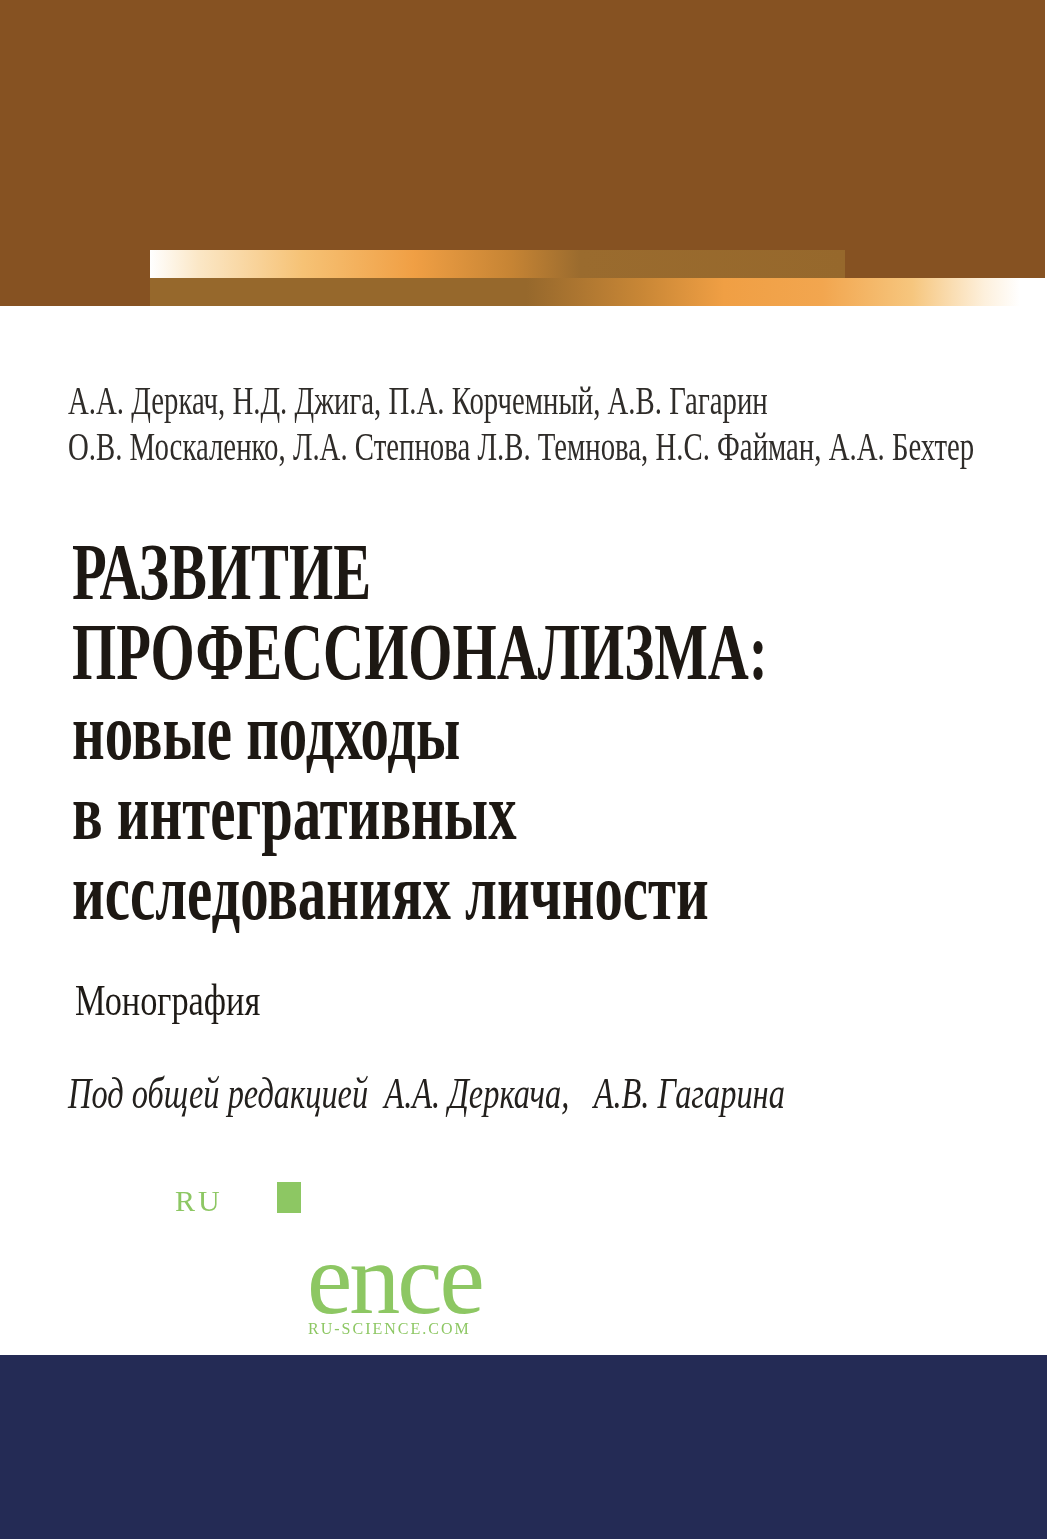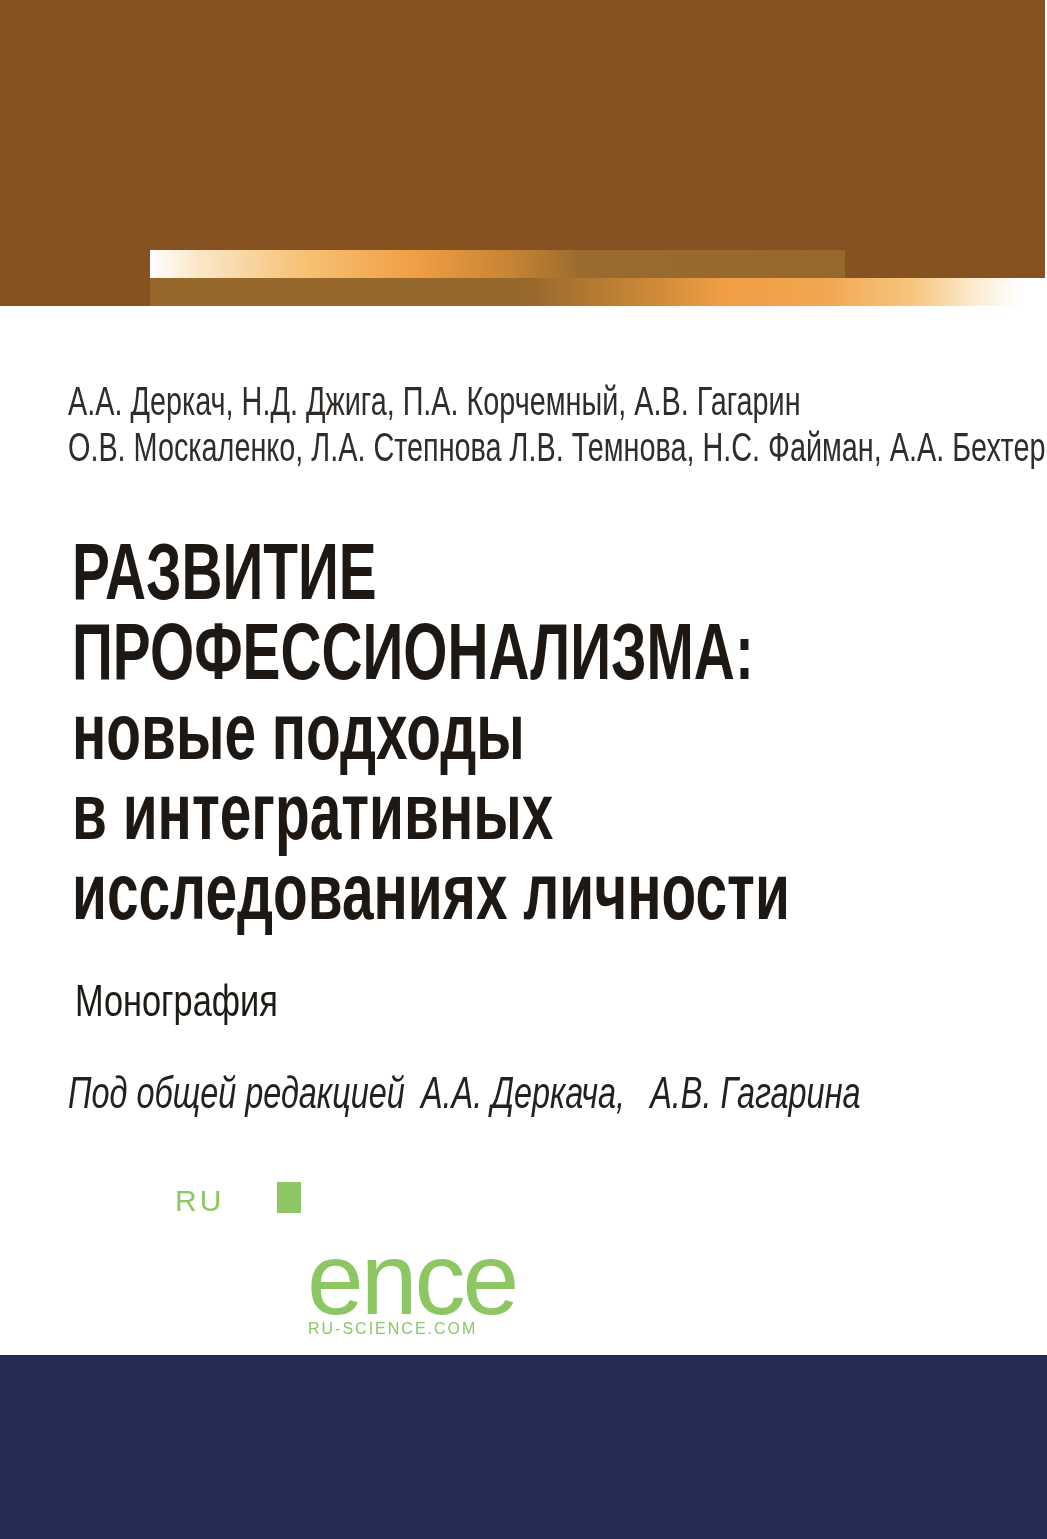--- a/index.html
+++ b/index.html
@@ -1,21 +1,21 @@
 <!DOCTYPE html>
 <html><head>
 <meta charset="utf-8">
 <style>
   html,body{margin:0;padding:0;background:#ffffff;}
   .cover{
     position:relative;
     width:1047px;height:1539px;
     background:#ffffff;
     overflow:hidden;
-    font-family:Liberation Sans, sans-serif;
+    font-family:Liberation Serif, serif;
   }
   
   .header-brown{
     position:absolute;left:0;top:0;width:1045px;height:306px;
     background:#865222;
   }
   .stripe-a{
     position:absolute;left:150px;top:250px;width:695px;height:28px;
     background:linear-gradient(90deg,#ffffff 0%,#fbe7c6 7%,#f6c275 22%,#f09f44 38%,#c68434 52%,#9a6b2e 62%,#96682c 100%);
   }

